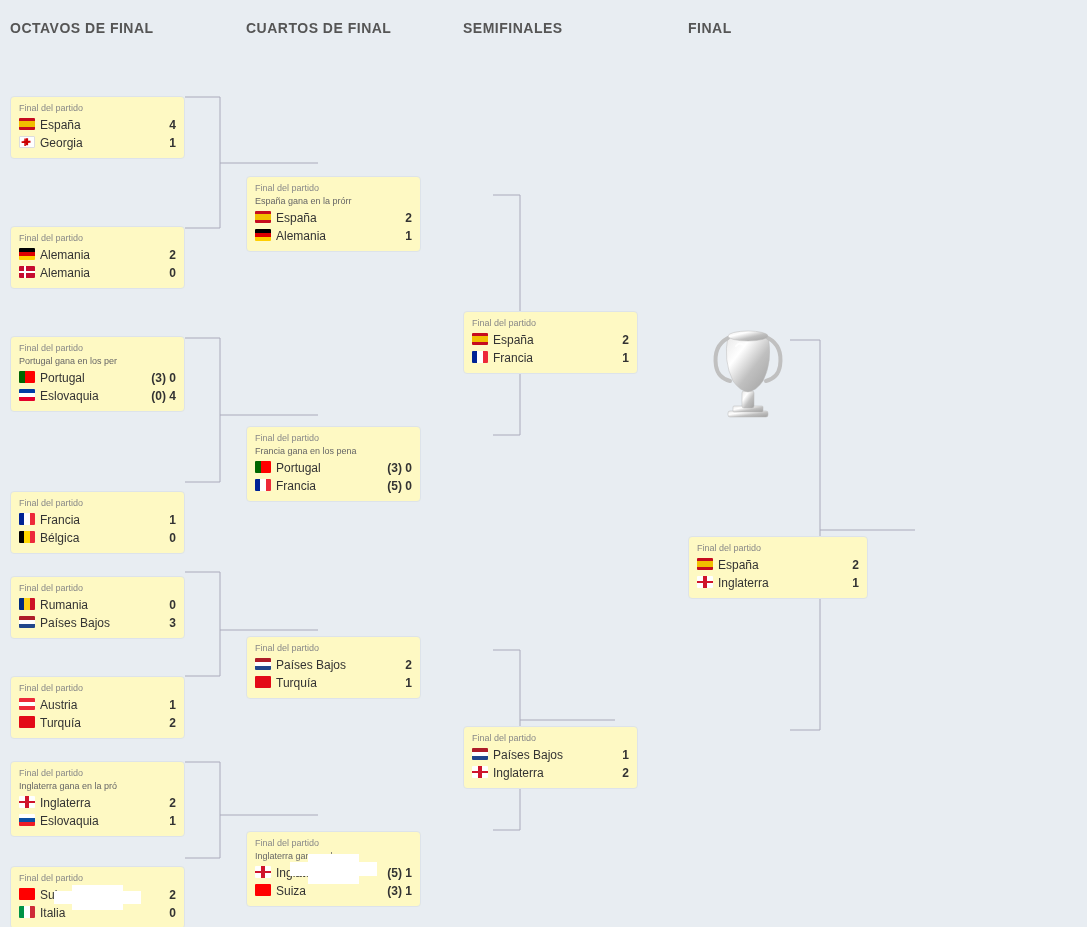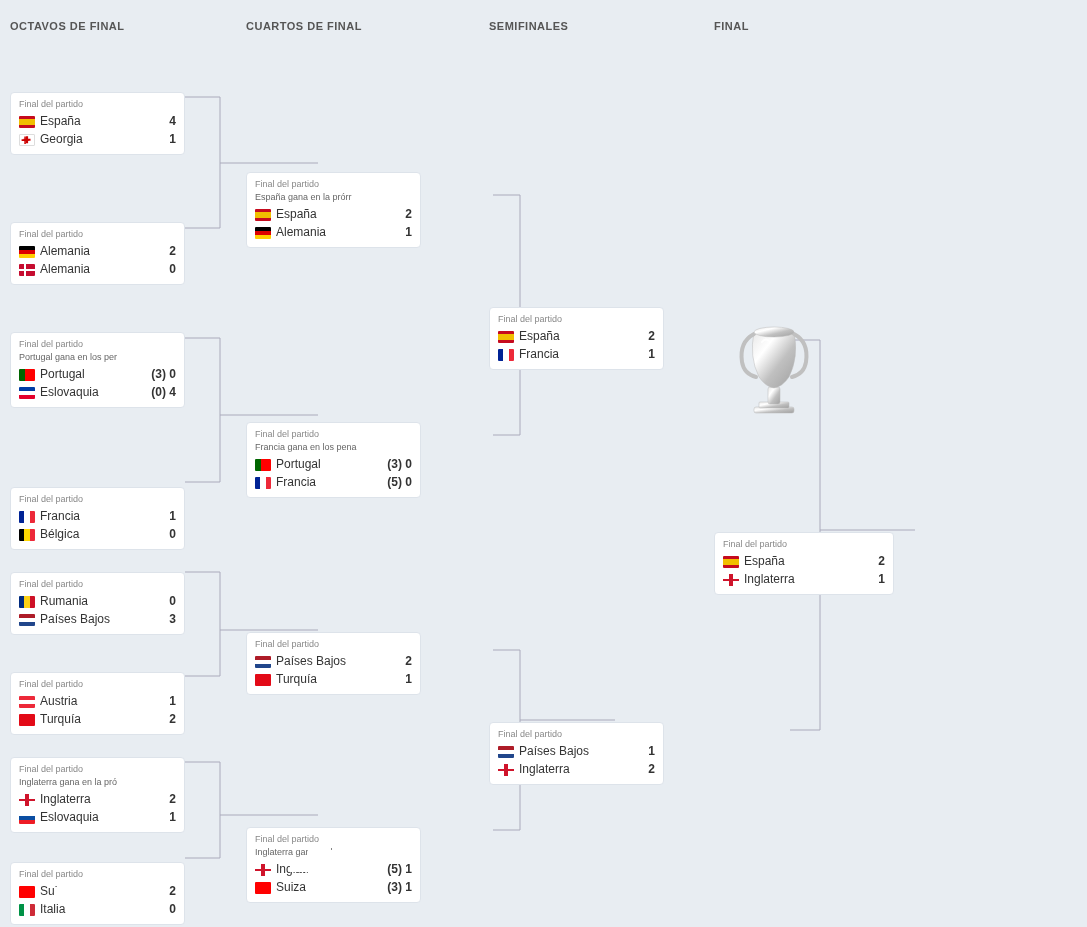--- a/index.html
+++ b/index.html
@@ -18,30 +18,30 @@
       padding: 20px 10px;
       gap: 0;
       position: relative;
     }
     .round {
       display: flex;
       flex-direction: column;
       align-items: flex-start;
     }
     .round-title {
-      font-size: 11px;
+      font-size: 14px;
       font-weight: bold;
       color: #555;
       margin-bottom: 10px;
       text-transform: uppercase;
       letter-spacing: 0.5px;
       white-space: nowrap;
     }
     .match-card {
-      background: #ffffff;
+      background: #fef9c3;
       border: 1px solid #dde3ea;
       border-radius: 4px;
       padding: 6px 8px;
       width: 175px;
       position: absolute;
     }
     .match-title {
       font-size: 9px;
       color: #888;
       margin-bottom: 3px;
@@ -50,21 +50,21 @@
       text-overflow: ellipsis;
     }
     .team-row {
       display: flex;
       align-items: center;
       justify-content: space-between;
       padding: 2px 0;
     }
     .team-left {
       display: flex;
-      align-items: flex-end;
+      align-items: flex-start;
       gap: 5px;
     }
     .team-name {
       font-size: 12px;
     }
     .team-score {
       font-size: 12px;
       font-weight: bold;
     }
     .flag {
@@ -466,21 +466,21 @@
             <span class="flag flag-switzerland"></span>
             <span class="team-name">Suiza</span>
           </div>
           <span class="team-score">(3) 1</span>
         </div>
       </div>
 
     </div>
   </div>
 
-  <div class="round round-sf" style="margin-left:48px">
+  <div class="round round-sf" style="margin-left:22px">
     <div class="round-title">SEMIFINALES</div>
     <div class="round-content-sf">
 
       <div class="match-card" style="top:265px">
         <div class="match-title">Final del partido</div>
         <div class="team-row">
           <div class="team-left">
             <span class="flag flag-spain"></span>
             <span class="team-name">España</span>
           </div>

